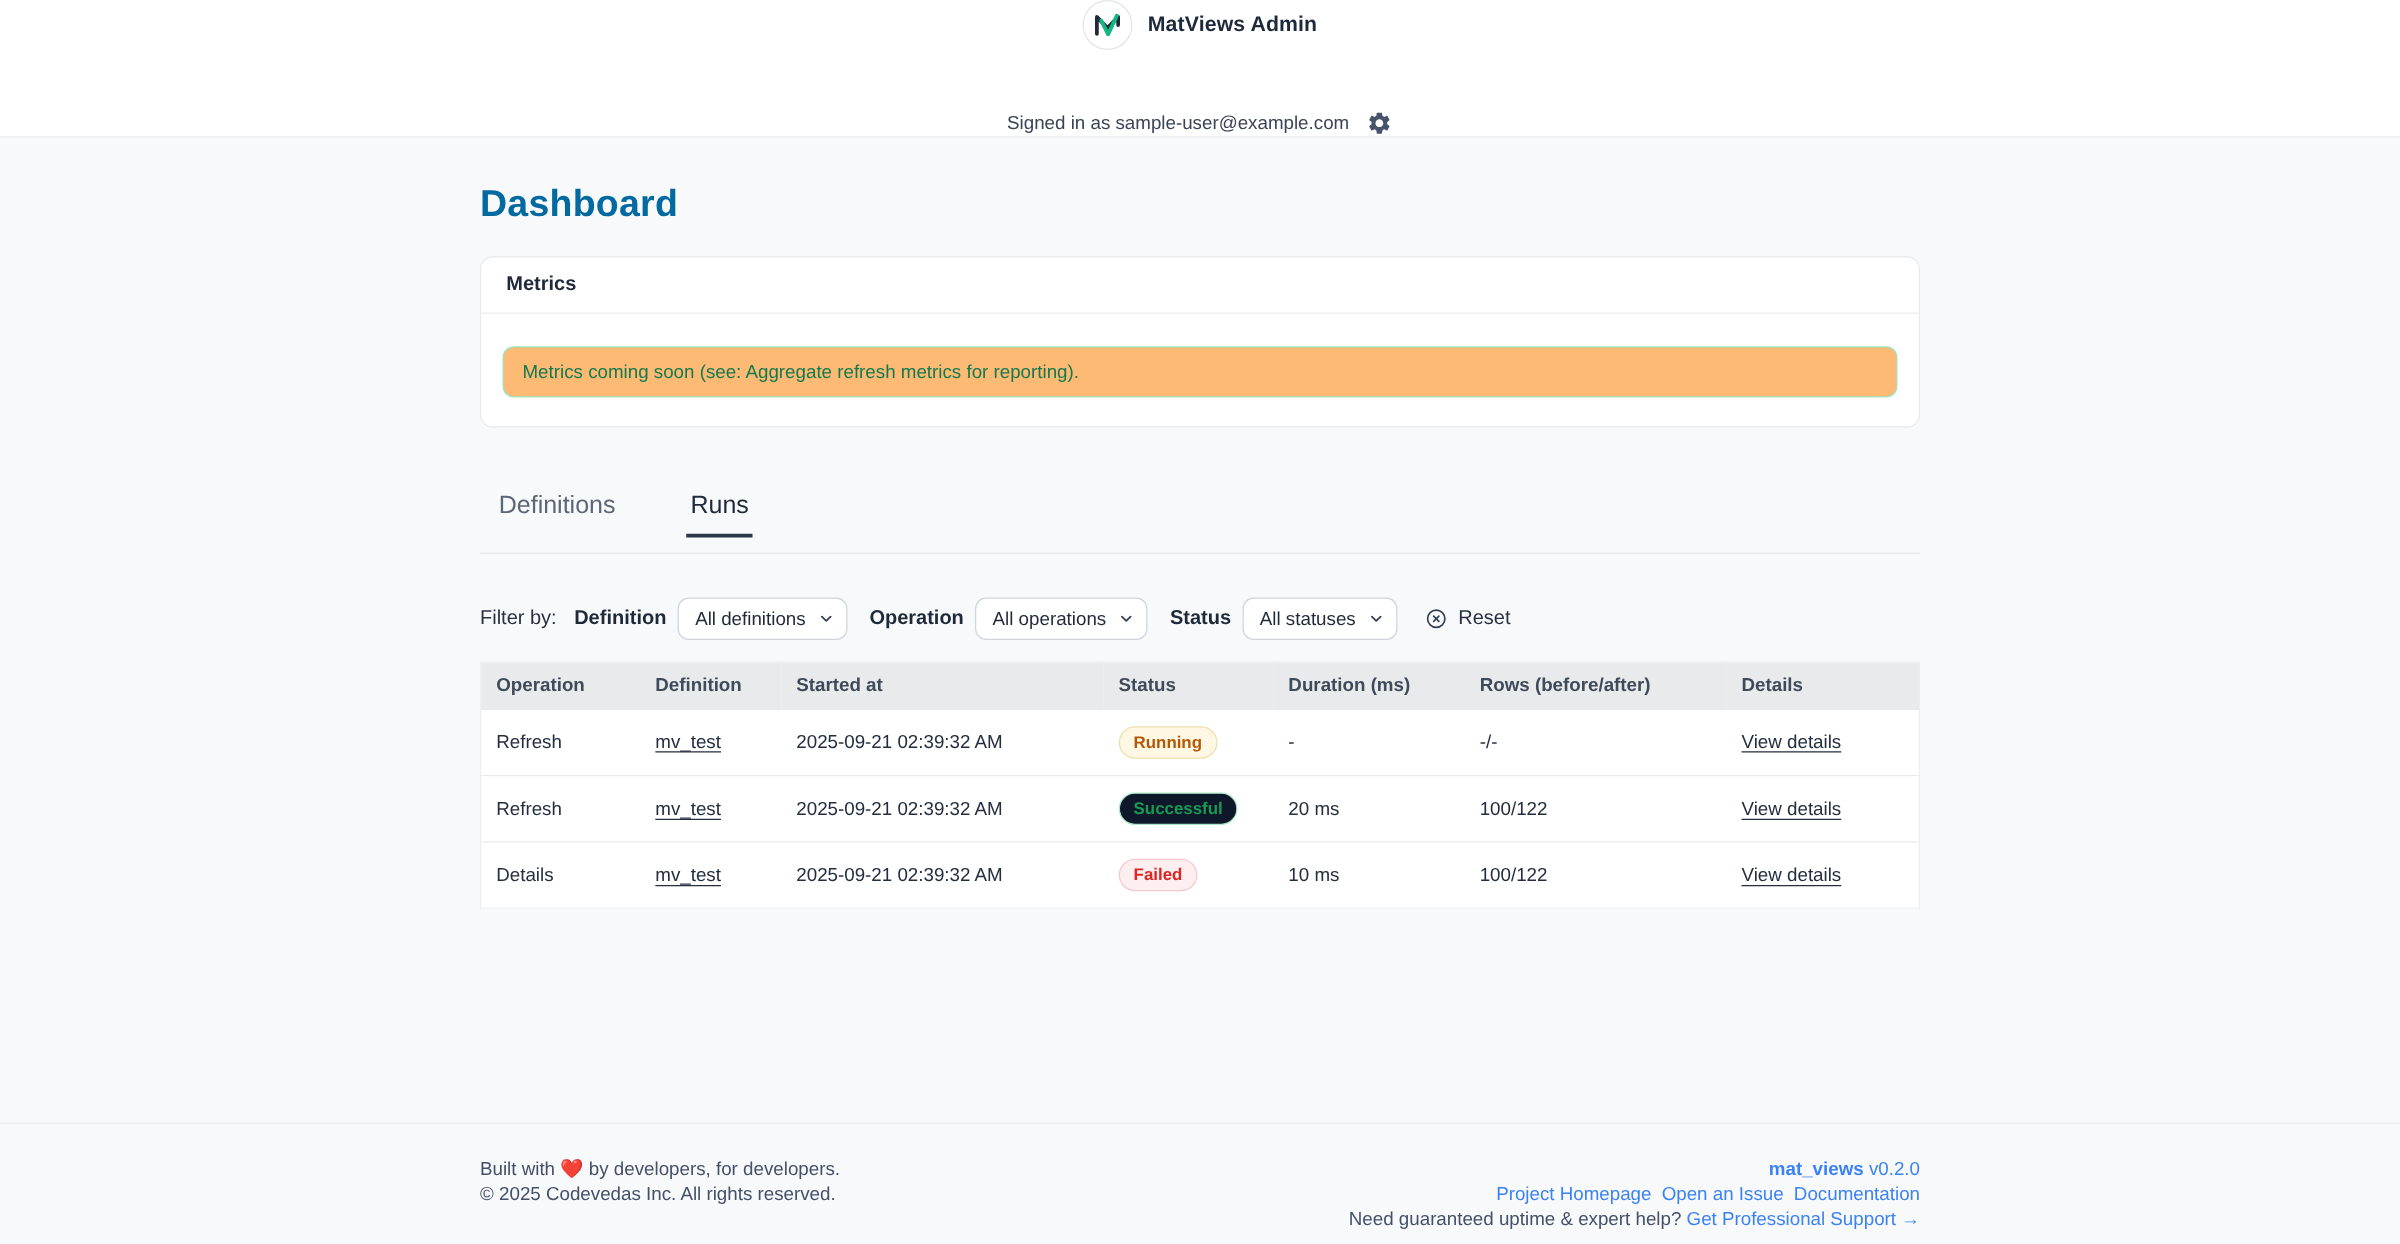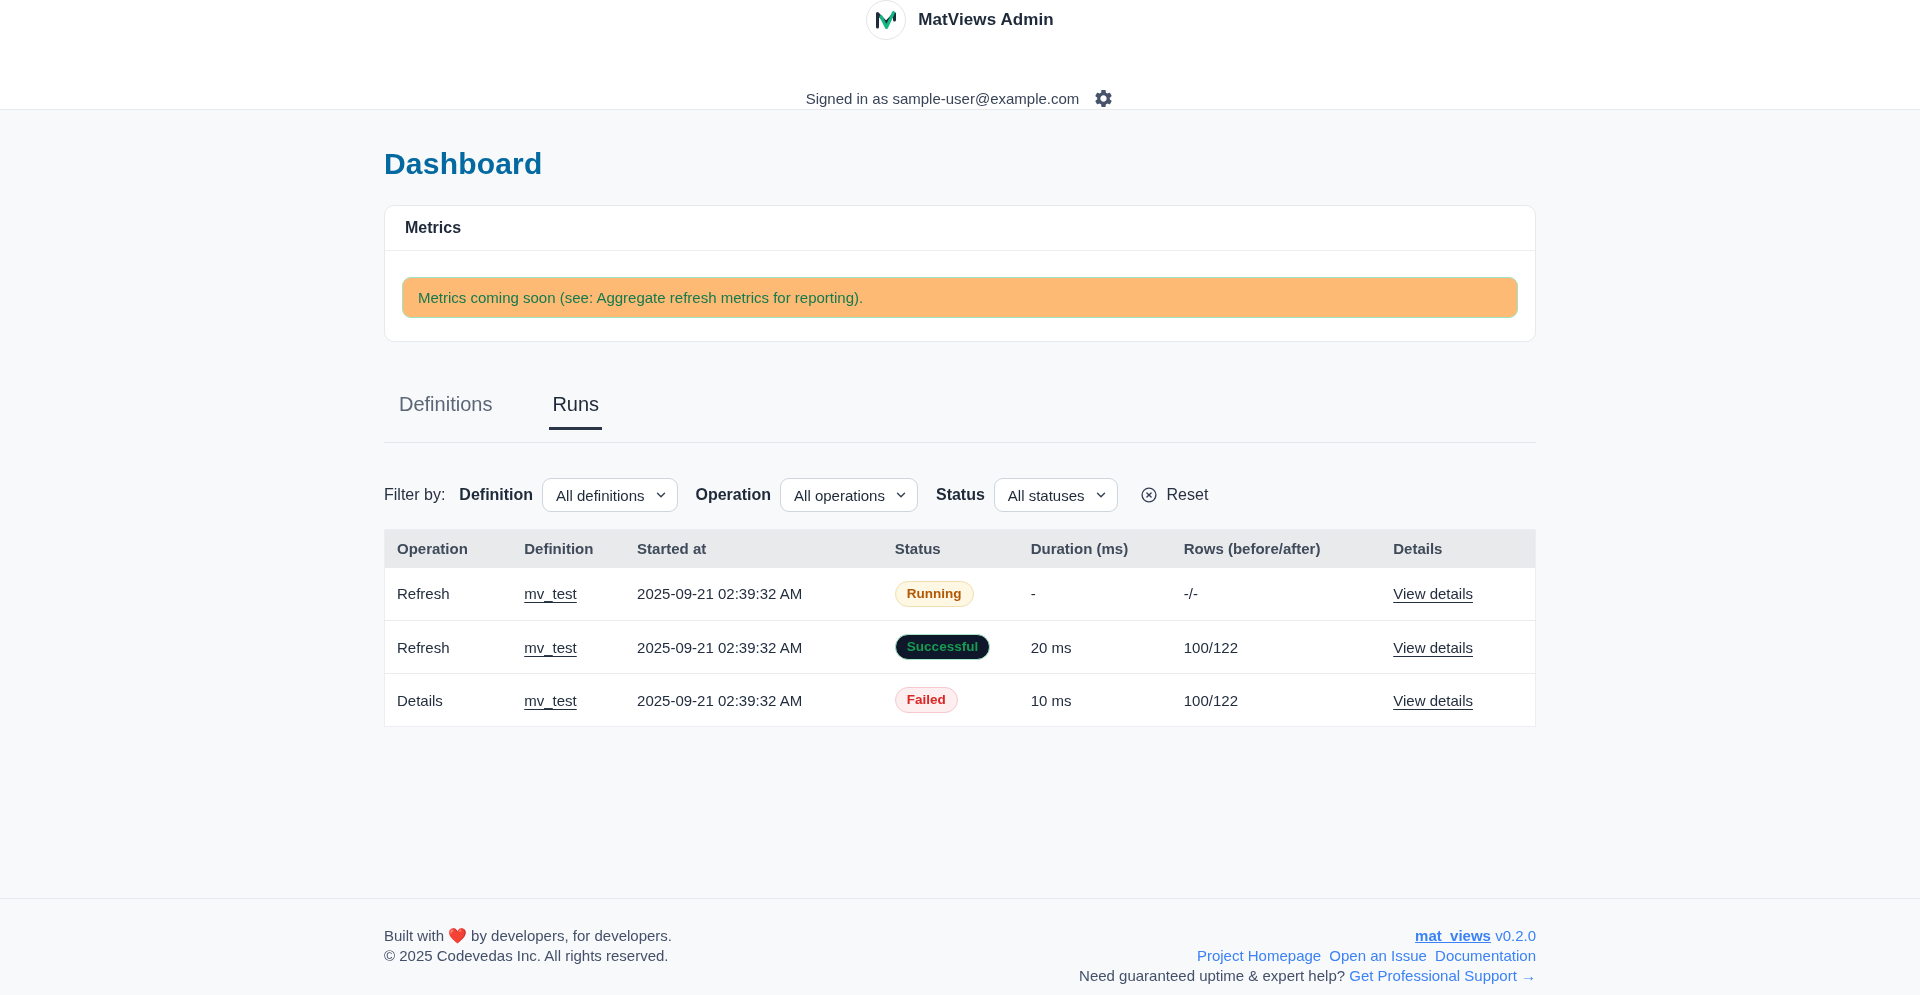--- a/index.html
+++ b/index.html
@@ -97,21 +97,21 @@
   .badge-successful{ background: #0f172a; border: 1px solid #a9e7c7; color: #179a52; }
   .badge-failed    { background: #fdeeef; border: 1px solid #f6c9cc; color: #dc2626; }
 
   
   footer { flex: 0 0 auto; border-top: 1px solid #e7e9ec; background: #f8f9fa; }
   .footer-inner { padding: 27px 0 9px 0; display: flex; justify-content: space-between; align-items: flex-start; }
   .footer-left { font-size: 15px; color: #44506a; line-height: 20px; }
   .footer-right { font-size: 15px; color: #44506a; text-align: right; line-height: 20px; }
   .heart { color: #ef4444; font-size: 15px; }
   a.blue-link { color: #3b82f6; text-decoration: none; cursor: pointer; }
-  a.blue-link.bold { font-weight: bold; text-decoration: underline; }
+  a.blue-link.bold { font-weight: bold; }
   .footer-links a { margin-left: 4px; }
 </style>
 </head>
 <body>
 
 <header class="app-header">
   <div class="container header-inner">
     <div class="brand">
       <span class="logo-circle">
         <svg width="24" height="24" viewBox="0 0 24 24" fill="none">

